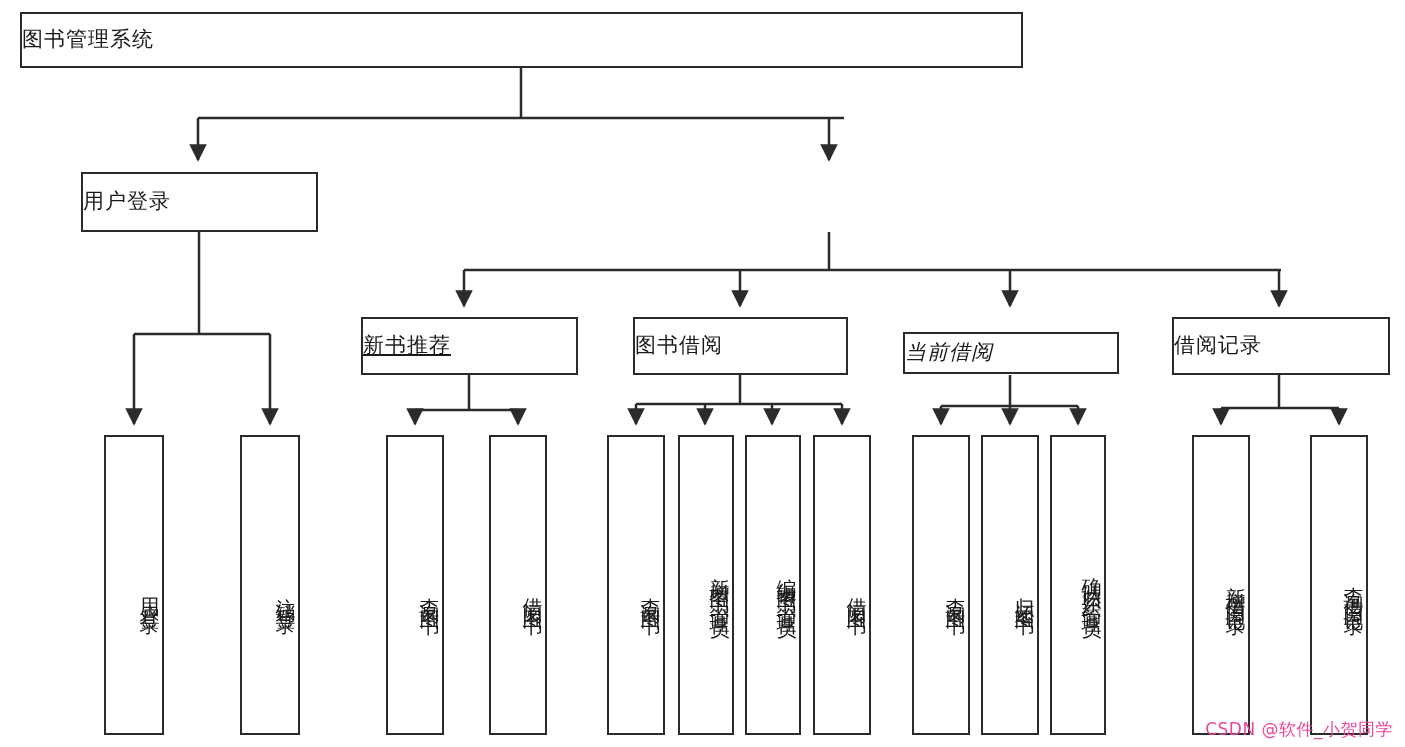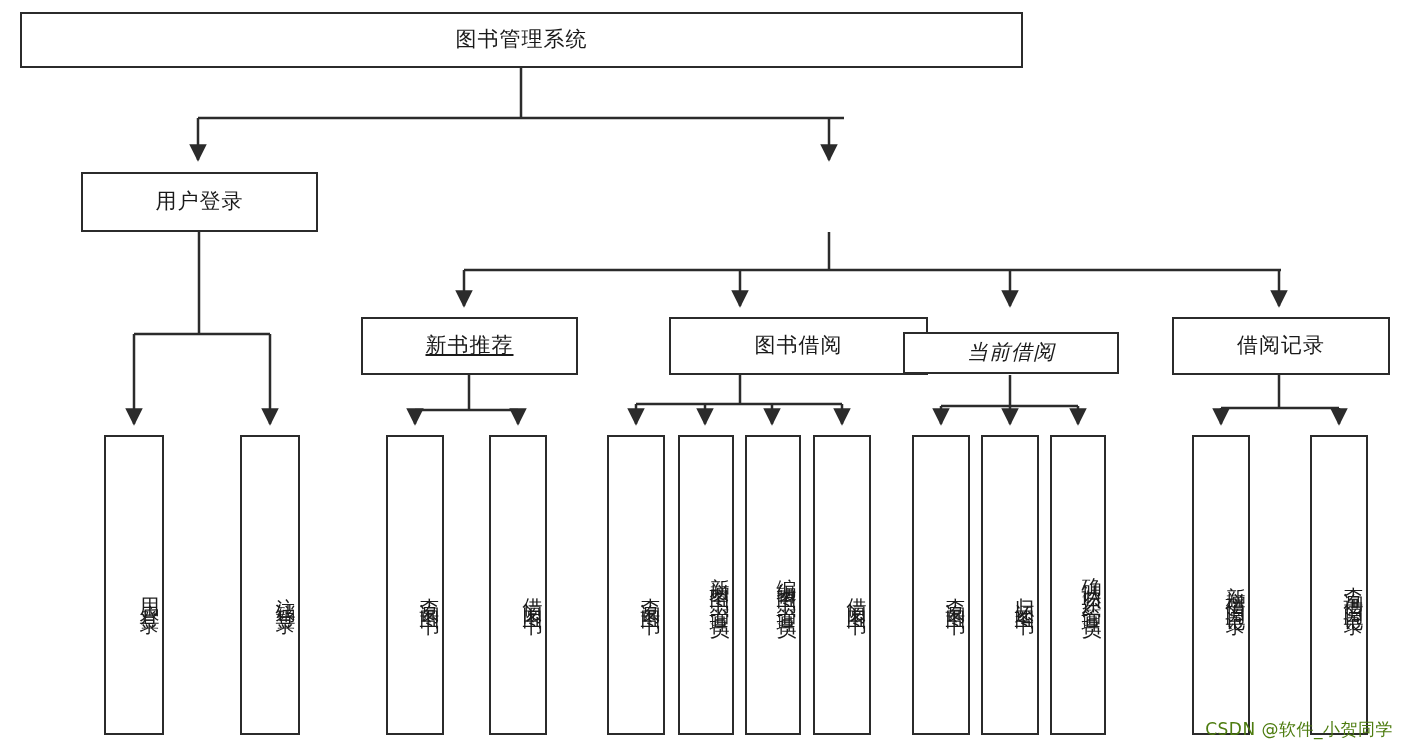--- a/index.html
+++ b/index.html
@@ -24,21 +24,20 @@
     width: 1405px;
     height: 747px;
   }
   .node {
     position: absolute;
     box-sizing: border-box;
     border: 2.5px solid #2b2b2b;
     background: #ffffff;
     display: flex;
     align-items: center;
-    justify-content: center;
     color: #1a1a1a;
   }
   .node-h {
     font-size: 21px;
     letter-spacing: 1px;
     line-height: 1.2;
   }
   .node-v {
     writing-mode: vertical-rl;
     text-orientation: upright;
@@ -54,21 +53,21 @@
   }
   .node-label {
     display: block;
     white-space: nowrap;
   }
   .watermark {
     position: absolute;
     right: 12px;
     bottom: 6px;
     font-size: 17px;
-    color: #4d7c0f;
+    color: #ec4899;
     letter-spacing: 0.5px;
     white-space: nowrap;
   }
 </style>
 </head>
 <body>
 
 <div id="canvas">
 
   <svg id="diagram-svg" viewBox="0 0 1405 747" xmlns="http://www.w3.org/2000/svg">
@@ -128,21 +127,21 @@
 
   <div class="node node-h" style="left:81px; top:172px; width:237px; height:60px;">
     <span class="node-label">用户登录</span>
   </div>
 
 
   <div class="node node-h" style="left:361px; top:317px; width:217px; height:58px;text-decoration:underline;">
     <span class="node-label">新书推荐</span>
   </div>
 
-  <div class="node node-h" style="left:669px; top:317px; width:259px; height:58px;">
+  <div class="node node-h" style="left:633px; top:317px; width:215px; height:58px;">
     <span class="node-label">图书借阅</span>
   </div>
 
   <div class="node node-h" style="left:903px; top:332px; width:216px; height:42px;font-style:italic;">
     <span class="node-label">当前借阅</span>
   </div>
 
   <div class="node node-h" style="left:1172px; top:317px; width:218px; height:58px;">
     <span class="node-label">借阅记录</span>
   </div>

